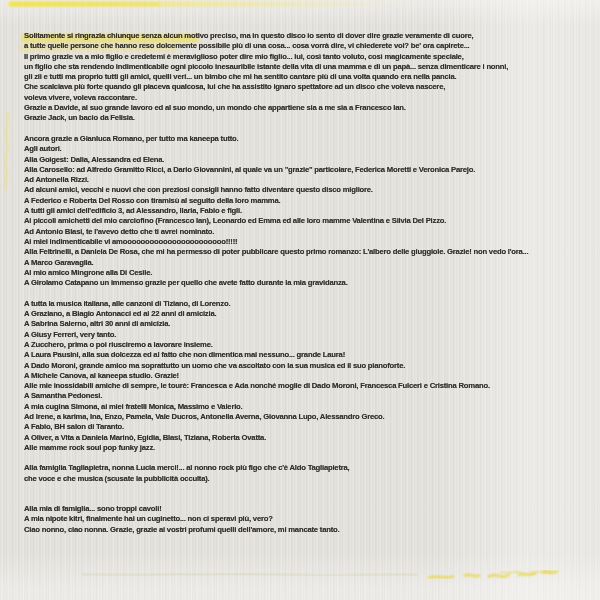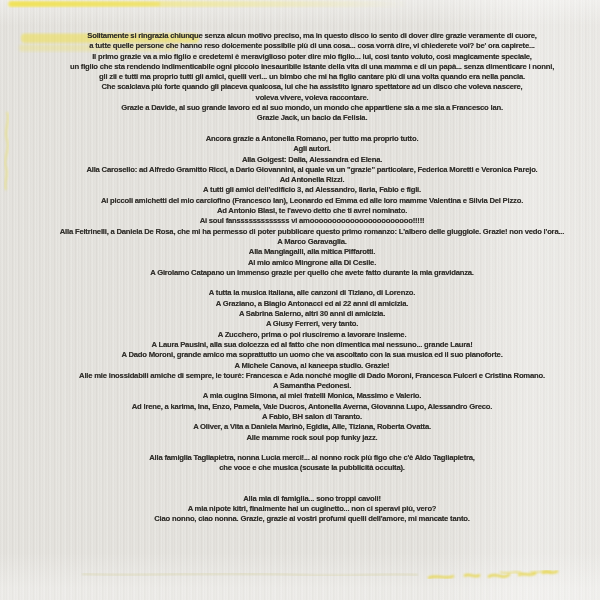--- a/index.html
+++ b/index.html
@@ -24,21 +24,21 @@
   #marks{position:absolute;inset:0;z-index:2;}
   #text-block{
     position:absolute;inset:0;
     z-index:3;
     padding:31px 0 0 24px;
     color:#33312d;
     font-size:7.7px;
     font-weight:bold;
     letter-spacing:-0.22px;
   }
-  .para{margin:0 0 10.3px 0;text-align:center;}
+  .para{margin:0 0 10.3px 0;}
   .para.extra-gap{margin-top:20px;}
   .line{
     line-height:10.3px;
     white-space:nowrap;
     text-shadow:0 0 0.35px rgba(51,49,45,0.55);
   }
 </style>
 </head>
 <body>
 
@@ -73,57 +73,58 @@
     <path d="M428,578 c10,-4 18,2 26,-2 m10,0 c6,-4 10,3 16,-1 m8,2 c8,-6 14,4 22,-3 m8,1 c8,-3 12,2 18,-2 m6,0 c6,-3 10,2 16,-2" fill="none" stroke="#e6d335" stroke-width="2.2" opacity="0.85" filter="url(#soft)"></path>
     <path d="M500,572 c8,3 14,-2 22,1 m8,-1 c8,2 14,-3 22,0" fill="none" stroke="#e6d335" stroke-width="1.6" opacity="0.6" filter="url(#soft)"></path>
   </svg>
 
   <div id="text-block">
       <div class="para">
         <div class="line">Solitamente si ringrazia chiunque senza alcun motivo preciso, ma in questo disco io sento di dover dire grazie veramente di cuore,</div>
         <div class="line">a tutte quelle persone che hanno reso dolcemente possibile più di una cosa... cosa vorrà dire, vi chiederete voi? be' ora capirete...</div>
         <div class="line">Il primo grazie va a mio figlio e credetemi è meraviglioso poter dire mio figlio... lui, così tanto voluto, così magicamente speciale,</div>
         <div class="line">un figlio che sta rendendo indimenticabile ogni piccolo inesauribile istante della vita di una mamma e di un papà... senza dimenticare i nonni,</div>
-        <div class="line">gli zii e tutti ma proprio tutti gli amici, quelli veri... un bimbo che mi ha figlio cantare più di una volta quando era nella pancia.</div>
+        <div class="line">gli zii e tutti ma proprio tutti gli amici, quelli veri... un bimbo che mi ha sentito cantare più di una volta quando era nella pancia.</div>
         <div class="line">Che scalciava più forte quando gli piaceva qualcosa, lui che ha assistito ignaro spettatore ad un disco che voleva nascere,</div>
         <div class="line">voleva vivere, voleva raccontare.</div>
         <div class="line">Grazie a Davide, al suo grande lavoro ed al suo mondo, un mondo che appartiene sia a me sia a Francesco Ian.</div>
         <div class="line">Grazie Jack, un bacio da Felisia.</div>
       </div>
       <div class="para">
-        <div class="line">Ancora grazie a Antonella Romano, per tutto ma proprio tutto.</div>
+        <div class="line">Ancora grazie a Gianluca Romano, per tutto ma kaneepa tutto.</div>
         <div class="line">Agli autori.</div>
         <div class="line">Alla Goigest: Dalia, Alessandra ed Elena.</div>
         <div class="line">Alla Carosello: ad Alfredo Gramitto Ricci, a Dario Giovannini, al quale va un "grazie" particolare, Federica Moretti e Veronica Parejo.</div>
         <div class="line">Ad Antonella Rizzi.</div>
+        <div class="line">Ad alcuni amici, vecchi e nuovi che con preziosi consigli hanno fatto diventare questo disco migliore.</div>
+        <div class="line">A Federico e Roberta Del Rosso con tiramisù al seguito della loro mamma.</div>
         <div class="line">A tutti gli amici dell'edificio 3, ad Alessandro, Ilaria, Fabio e figli.</div>
         <div class="line">Ai piccoli amichetti del mio carciofino (Francesco Ian), Leonardo ed Emma ed alle loro mamme Valentina e Silvia Del Pizzo.</div>
         <div class="line">Ad Antonio Blasi, te l'avevo detto che ti avrei nominato.</div>
-        <div class="line">Ai soul fansssssssssssss vi amooooooooooooooooooooooo!!!!!</div>
+        <div class="line">Ai miei indimenticabile vi amooooooooooooooooooooooo!!!!!</div>
         <div class="line">Alla Feltrinelli, a Daniela De Rosa, che mi ha permesso di poter pubblicare questo primo romanzo: L'albero delle giuggiole. Grazie! non vedo l'ora...</div>
         <div class="line">A Marco Garavaglia.</div>
-        <div class="line">Alla Mangiagalli, alla mitica Piffarotti.</div>
         <div class="line">Al mio amico Mingrone alla Di Cesile.</div>
         <div class="line">A Girolamo Catapano un immenso grazie per quello che avete fatto durante la mia gravidanza.</div>
       </div>
       <div class="para">
         <div class="line">A tutta la musica italiana, alle canzoni di Tiziano, di Lorenzo.</div>
         <div class="line">A Graziano, a Biagio Antonacci ed ai 22 anni di amicizia.</div>
         <div class="line">A Sabrina Salerno, altri 30 anni di amicizia.</div>
         <div class="line">A Giusy Ferreri, very tanto.</div>
         <div class="line">A Zucchero, prima o poi riusciremo a lavorare insieme.</div>
         <div class="line">A Laura Pausini, alla sua dolcezza ed al fatto che non dimentica mai nessuno... grande Laura!</div>
         <div class="line">A Dado Moroni, grande amico ma soprattutto un uomo che va ascoltato con la sua musica ed il suo pianoforte.</div>
         <div class="line">A Michele Canova, al kaneepa studio. Grazie!</div>
         <div class="line">Alle mie inossidabili amiche di sempre, le tourè: Francesca e Ada nonché moglie di Dado Moroni, Francesca Fulceri e Cristina Romano.</div>
         <div class="line">A Samantha Pedonesi.</div>
         <div class="line">A mia cugina Simona, ai miei fratelli Monica, Massimo e Valerio.</div>
         <div class="line">Ad Irene, a karima, Ina, Enzo, Pamela, Vale Ducros, Antonella Averna, Giovanna Lupo, Alessandro Greco.</div>
         <div class="line">A Fabio, BH salon di Taranto.</div>
-        <div class="line">A Oliver, a Vita a Daniela Marinò, Egidia, Alle, Tiziana, Roberta Ovatta.</div>
+        <div class="line">A Oliver, a Vita a Daniela Marinò, Egidia, Blasi, Tiziana, Roberta Ovatta.</div>
         <div class="line">Alle mamme rock soul pop funky jazz.</div>
       </div>
       <div class="para">
         <div class="line">Alla famiglia Tagliapietra, nonna Lucia merci!... al nonno rock più figo che c'è Aldo Tagliapietra,</div>
         <div class="line">che voce e che musica (scusate la pubblicità occulta).</div>
       </div>
       <div class="para extra-gap">
         <div class="line">Alla mia di famiglia... sono troppi cavoli!</div>
         <div class="line">A mia nipote kitri, finalmente hai un cuginetto... non ci speravi più, vero?</div>
         <div class="line">Ciao nonno, ciao nonna. Grazie, grazie ai vostri profumi quelli dell'amore, mi mancate tanto.</div>

